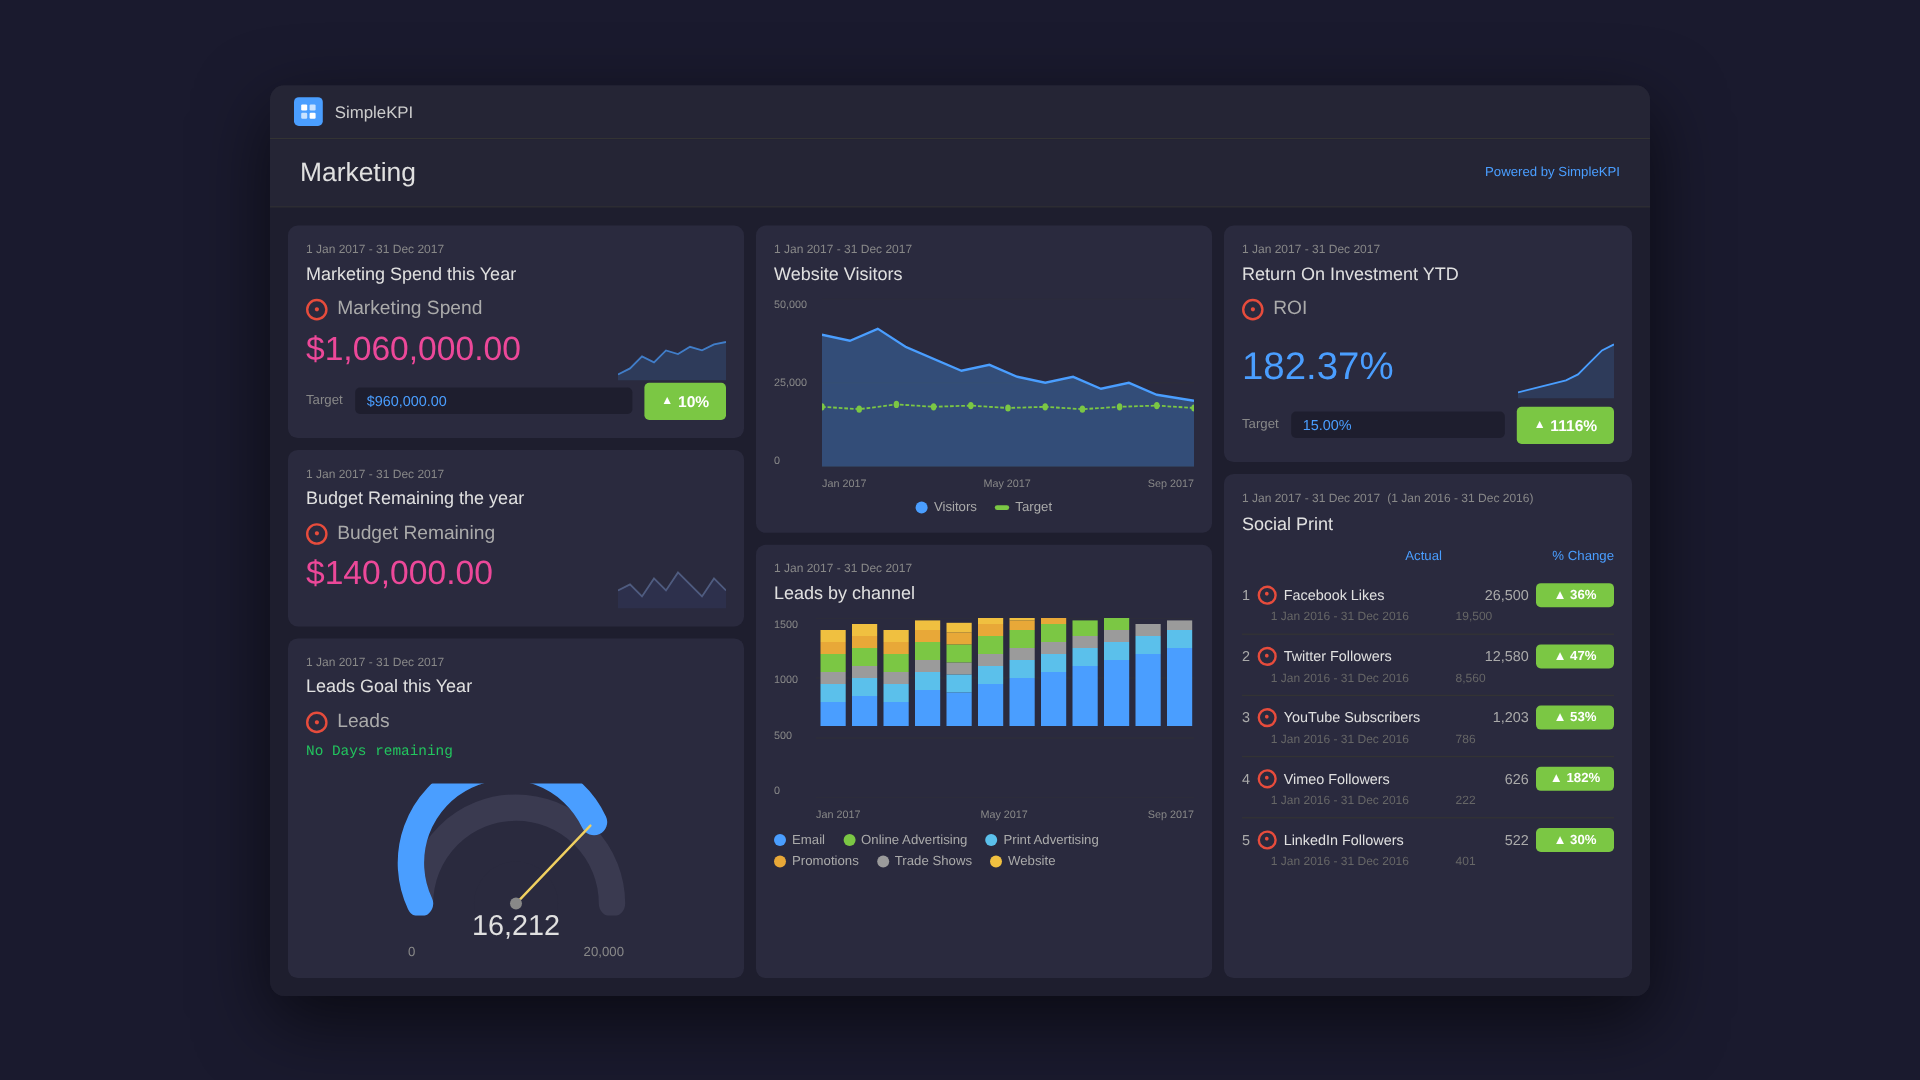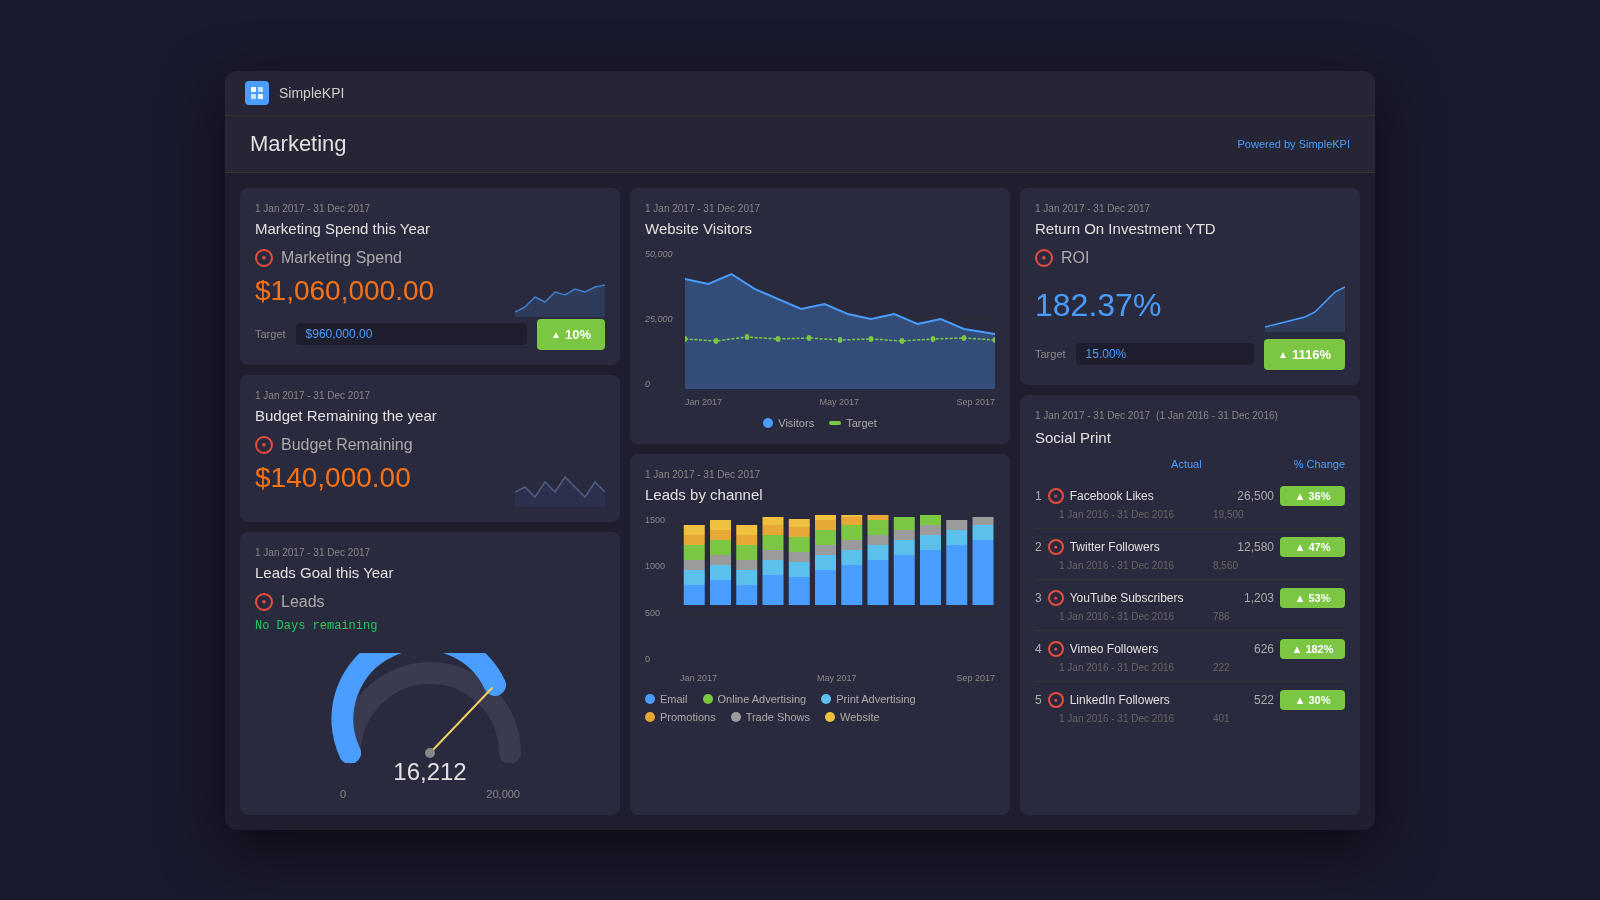--- a/index.html
+++ b/index.html
@@ -72,21 +72,21 @@
     }
     .metric-icon {
       width: 18px; height: 18px;
       border-radius: 50%;
       border: 2px solid #e74c3c;
       display: flex; align-items: center; justify-content: center;
       font-size: 8px; color: #e74c3c;
       flex-shrink: 0;
     }
     .metric-label { color: #aaa; font-size: 16px; }
-    .big-value { color: #f97316; font-size: 28px; font-weight: 300; margin-bottom: 12px; }
+    .big-value { color: #ec4899; font-size: 28px; font-weight: 300; margin-bottom: 12px; }
     .target-row {
       display: flex;
       align-items: center;
       gap: 10px;
     }
     .target-label { color: #888; font-size: 11px; }
     .target-value {
       color: #4a9eff;
       font-size: 12px;
       background: #1e1e2e;
@@ -291,21 +291,21 @@
         </div>
       </div>
     </div>
 
     <div class="center-col">
 
       <div class="card">
         <div class="card-date">1 Jan 2017 - 31 Dec 2017</div>
         <div class="card-title">Website Visitors</div>
         <div class="chart-container" style="height:160px;padding-left:40px;">
-          <div style="position:absolute;left:0;top:0;display:flex;flex-direction:column;justify-content:space-between;height:140px;font-size:9px;color:#888;font-style:italic;">
+          <div style="position:absolute;left:0;top:0;display:flex;flex-direction:column;justify-content:space-between;height:140px;font-size:9px;color:#888;">
             <span>50,000</span>
             <span>25,000</span>
             <span>0</span>
           </div>
           <svg style="width:100%;height:140px;" viewBox="0 0 400 140" preserveAspectRatio="none">
 
             <line x1="0" y1="0" x2="400" y2="0" stroke="#333" stroke-width="0.5"></line>
             <line x1="0" y1="70" x2="400" y2="70" stroke="#333" stroke-width="0.5"></line>
             <line x1="0" y1="140" x2="400" y2="140" stroke="#333" stroke-width="0.5"></line>
 

